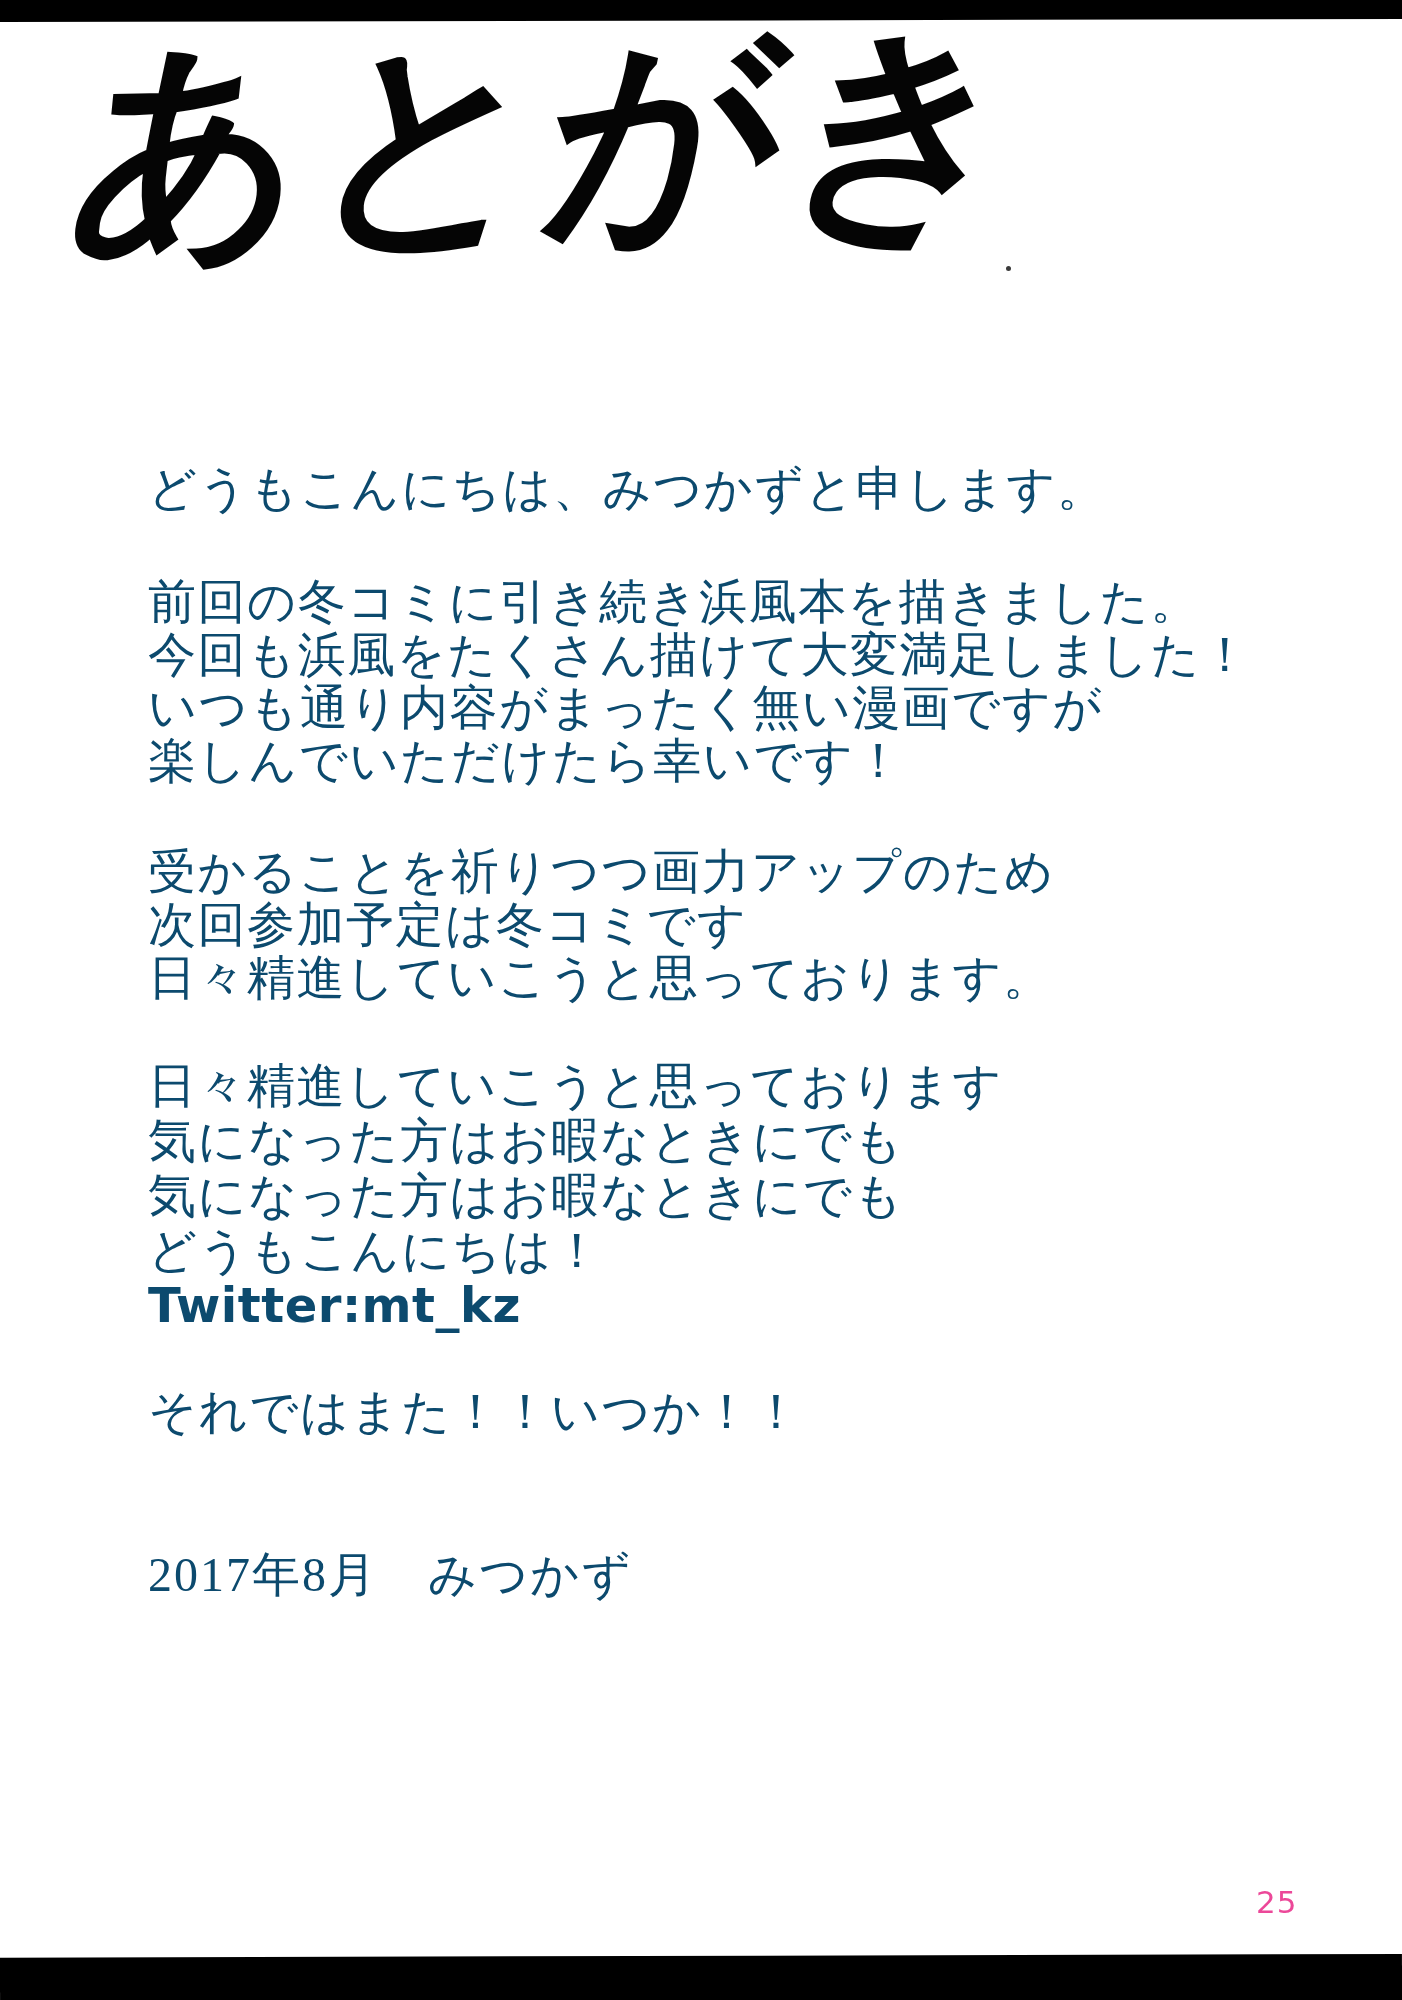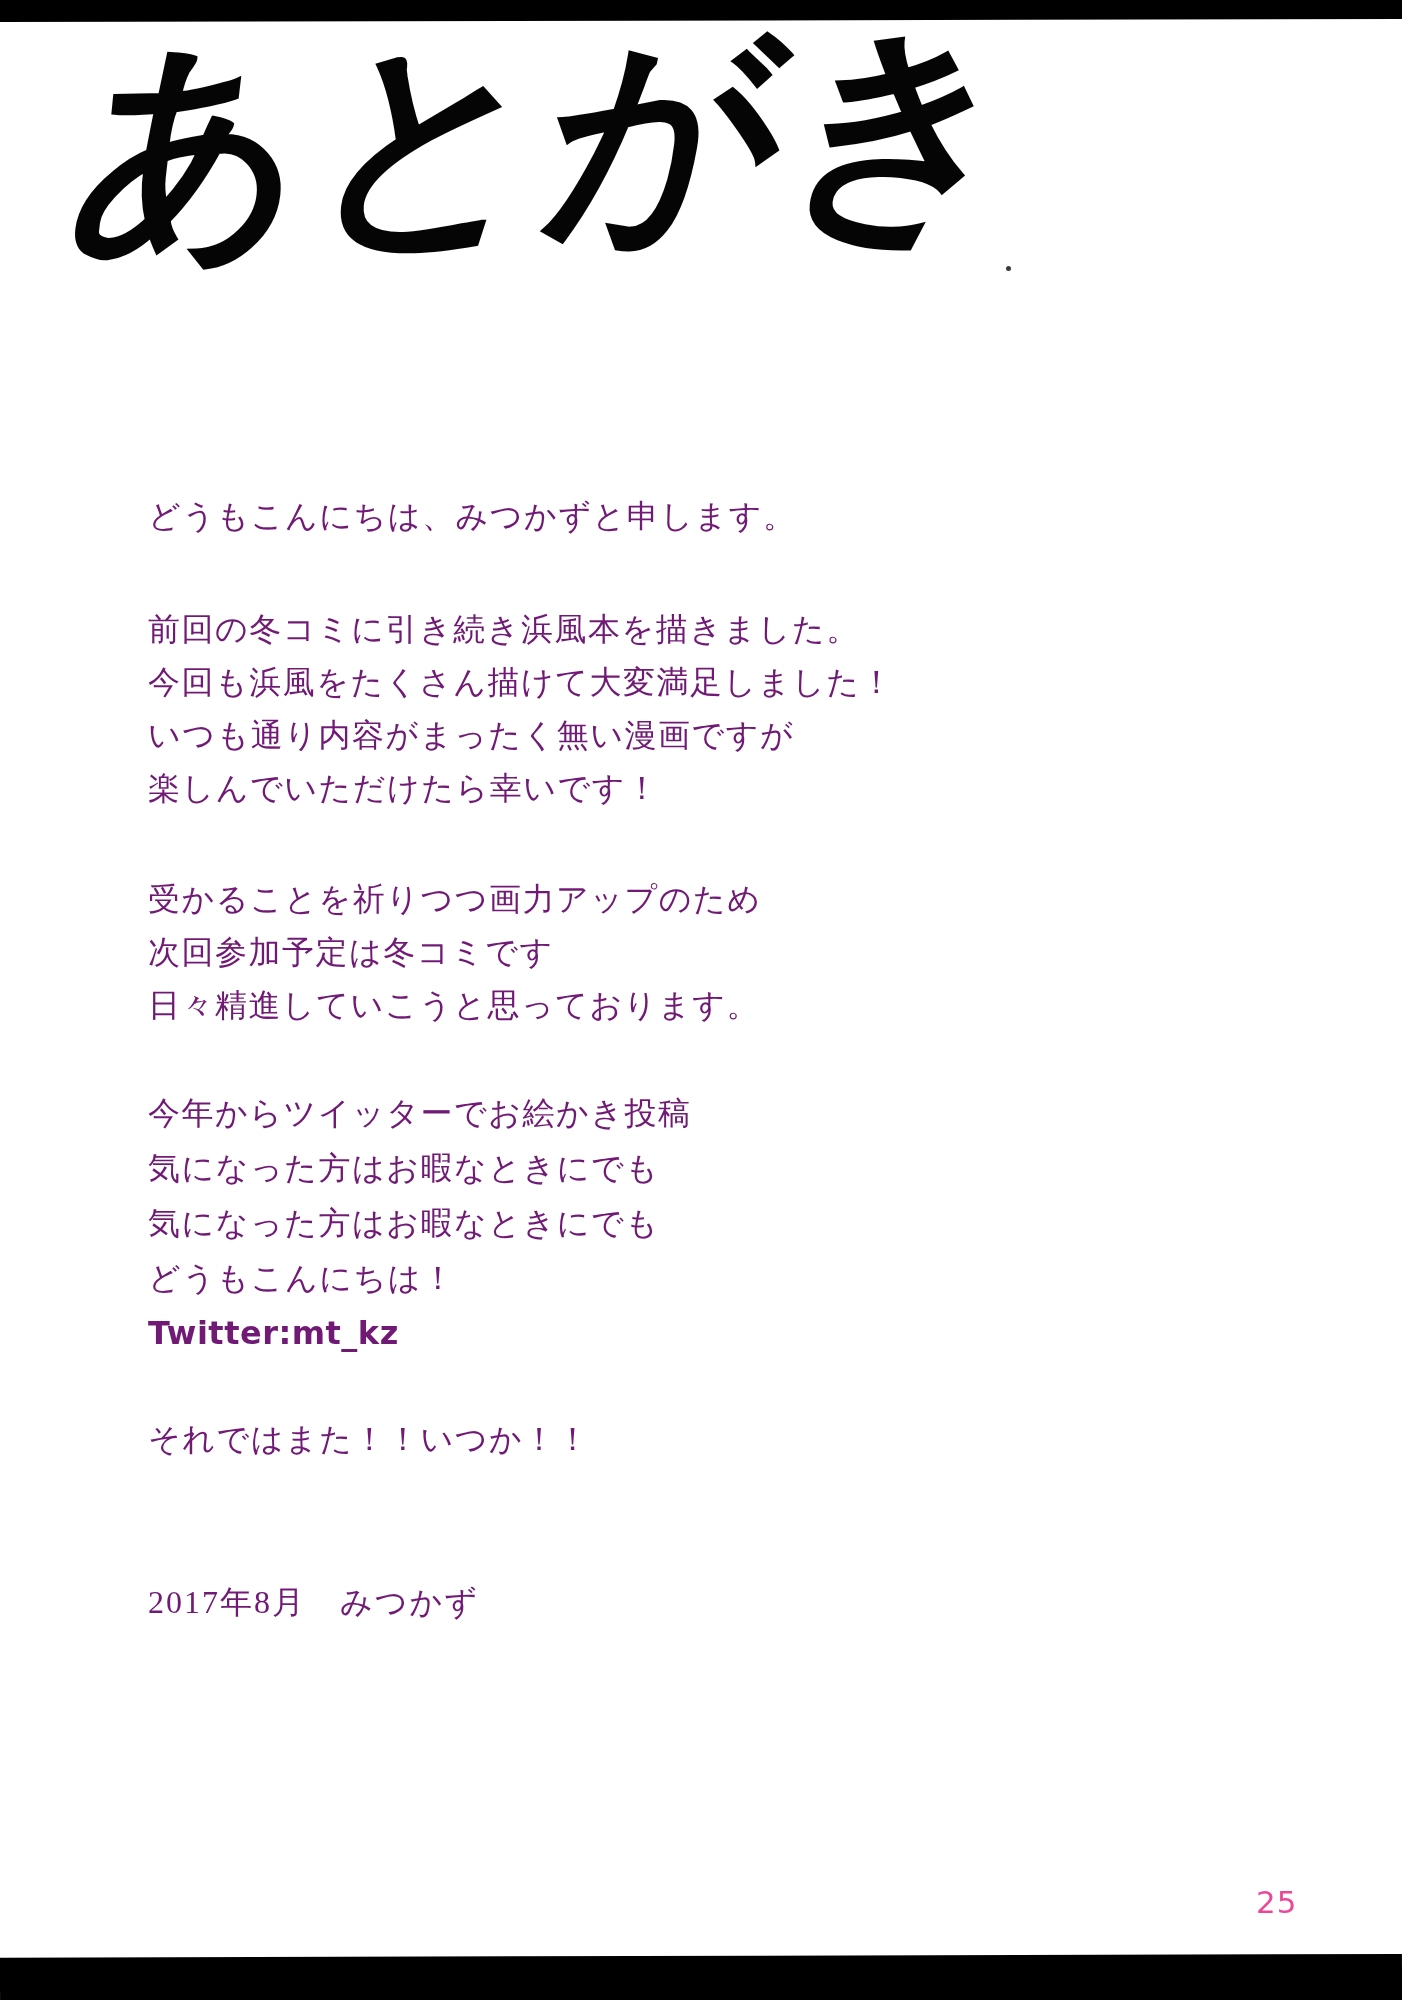--- a/index.html
+++ b/index.html
@@ -53,26 +53,26 @@
     left: 1006px;
     top: 266px;
     width: 5px;
     height: 5px;
     border-radius: 50%;
     background: #3a3a3a;
   }
   .content {
     position: absolute;
     left: 148px;
-    top: 490px;
+    top: 462px;
     width: 1100px;
-    font-size: 32px;
+    font-size: 48px;
     line-height: 53px;
     letter-spacing: 1.5px;
-    color: #701a75;
+    color: #0c4a6e;
   }
   .line { white-space: nowrap; }
   .greeting { margin-bottom: 60px; }
   .para-1 { margin-bottom: 58px; }
   .para-2 { margin-bottom: 54px; }
   .para-3 { margin-bottom: 52px; line-height: 55px; }
   .closing { margin-bottom: 110px; }
   .line-sans {
     font-family: "DejaVu Sans", "Liberation Sans", sans-serif;
     letter-spacing: 0.5px;
@@ -111,21 +111,21 @@
       <div class="line">楽しんでいただけたら幸いです！</div>
     </div>
 
     <div class="para-2">
       <div class="line">受かることを祈りつつ画力アップのため</div>
       <div class="line">次回参加予定は冬コミです</div>
       <div class="line">日々精進していこうと思っております。</div>
     </div>
 
     <div class="para-3">
-      <div class="line">今年からツイッターでお絵かき投稿</div>
+      <div class="line">日々精進していこうと思っております</div>
       <div class="line">気になった方はお暇なときにでも</div>
       <div class="line">気になった方はお暇なときにでも</div>
       <div class="line">どうもこんにちは！</div>
       <div class="line line-sans">Twitter:mt_kz</div>
     </div>
 
     <div class="line closing">それではまた！！いつか！！</div>
 
     <div class="line date-line">2017年8月　みつかず</div>
 

